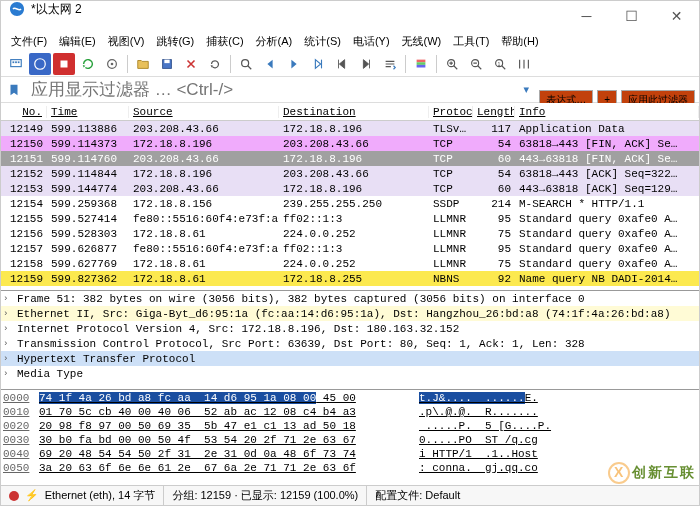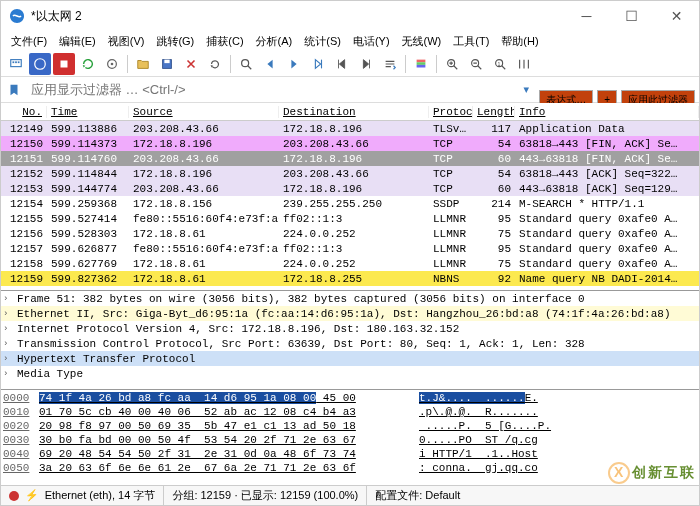--- a/index.html
+++ b/index.html
@@ -1,32 +1,32 @@
 <!DOCTYPE html>
 <html><head>
 <meta charset="utf-8">
 <style>
 * { margin:0; padding:0; box-sizing:border-box; }
 body { font-family:"Microsoft YaHei","Segoe UI",Tahoma,sans-serif; font-size:11px; background:#fff; width:700px; height:506px; overflow:hidden; display:flex; flex-direction:column; border:1px solid #ccc; }
-.titlebar { height:30px; display:flex; align-items:center; padding-left:8px; background:#fff; }
+.titlebar { height:30px; display:flex; align-items:flex-start; padding-left:8px; background:#fff; }
 .titlebar-icon { width:16px; height:16px; margin-right:6px; display:flex; align-items:center; justify-content:center; }
 .titlebar-text { font-size:12px; flex:1; }
 .titlebar-btns { display:flex; }
 .titlebar-btn { width:45px; height:30px; display:flex; align-items:center; justify-content:center; font-size:14px; color:#555; }
 .menubar { height:20px; display:flex; align-items:center; padding:0 4px; background:#fff; font-size:11px;text-align:right; }
 .menuitem { padding:0 6px; cursor:default; }
 .toolbar { height:26px; display:flex; align-items:center; padding:0 4px; gap:2px; border-bottom:1px solid #ddd; }
 .tbtn { width:22px; height:22px; display:flex; align-items:center; justify-content:center; border:1px solid transparent; border-radius:2px; font-size:13px; }
 .tbtn.blue{background:#3968c6;color:#fff;}
 .tbtn.red{background:#d02f2f;color:#fff;}
 .tbtn svg { width:14px; height:14px; }
 .tsep { width:1px; height:18px; background:#ccc; margin:0 2px; }
 .filterbar { height:26px; display:flex; align-items:center; padding:2px 4px; gap:4px; border-bottom:1px solid #ddd; }
 .filter-icon { width:18px; height:18px; display:flex; align-items:center; justify-content:center; color:#3a7abd; }
-.filter-input { flex:1; height:20px; border:none; outline:none; font-size:13px; padding:0 4px; background:#fff; }
+.filter-input { flex:1; height:20px; border:none; outline:none; font-size:17px; padding:0 4px; background:#fff; }
 .filter-btn { height:20px; padding:0 6px; border:1px solid #aaa; background:#c2410c; font-size:10px; display:flex; align-items:center;margin-top:20px; }
 .packet-pane { height:187px; overflow:hidden; font-family:"Courier New",monospace; font-size:11px; }
 .pkt-header { display:flex; background:#fff; border-bottom:1px solid #ccc; height:18px; align-items:center; color:#000; }
 .pkt-header > div { padding:0 4px; border-right:1px solid #eee; white-space:nowrap; overflow:hidden;text-decoration:underline; }
 .pkt-body { overflow-y:hidden; }
 .pkt-row { display:flex; height:15px; align-items:center; }
 .pkt-row > div { padding:0 4px; white-space:nowrap; overflow:hidden; }
 .c-no { width:46px; text-align:right; }
 .c-time { width:82px; }
 .c-src { width:150px; }

